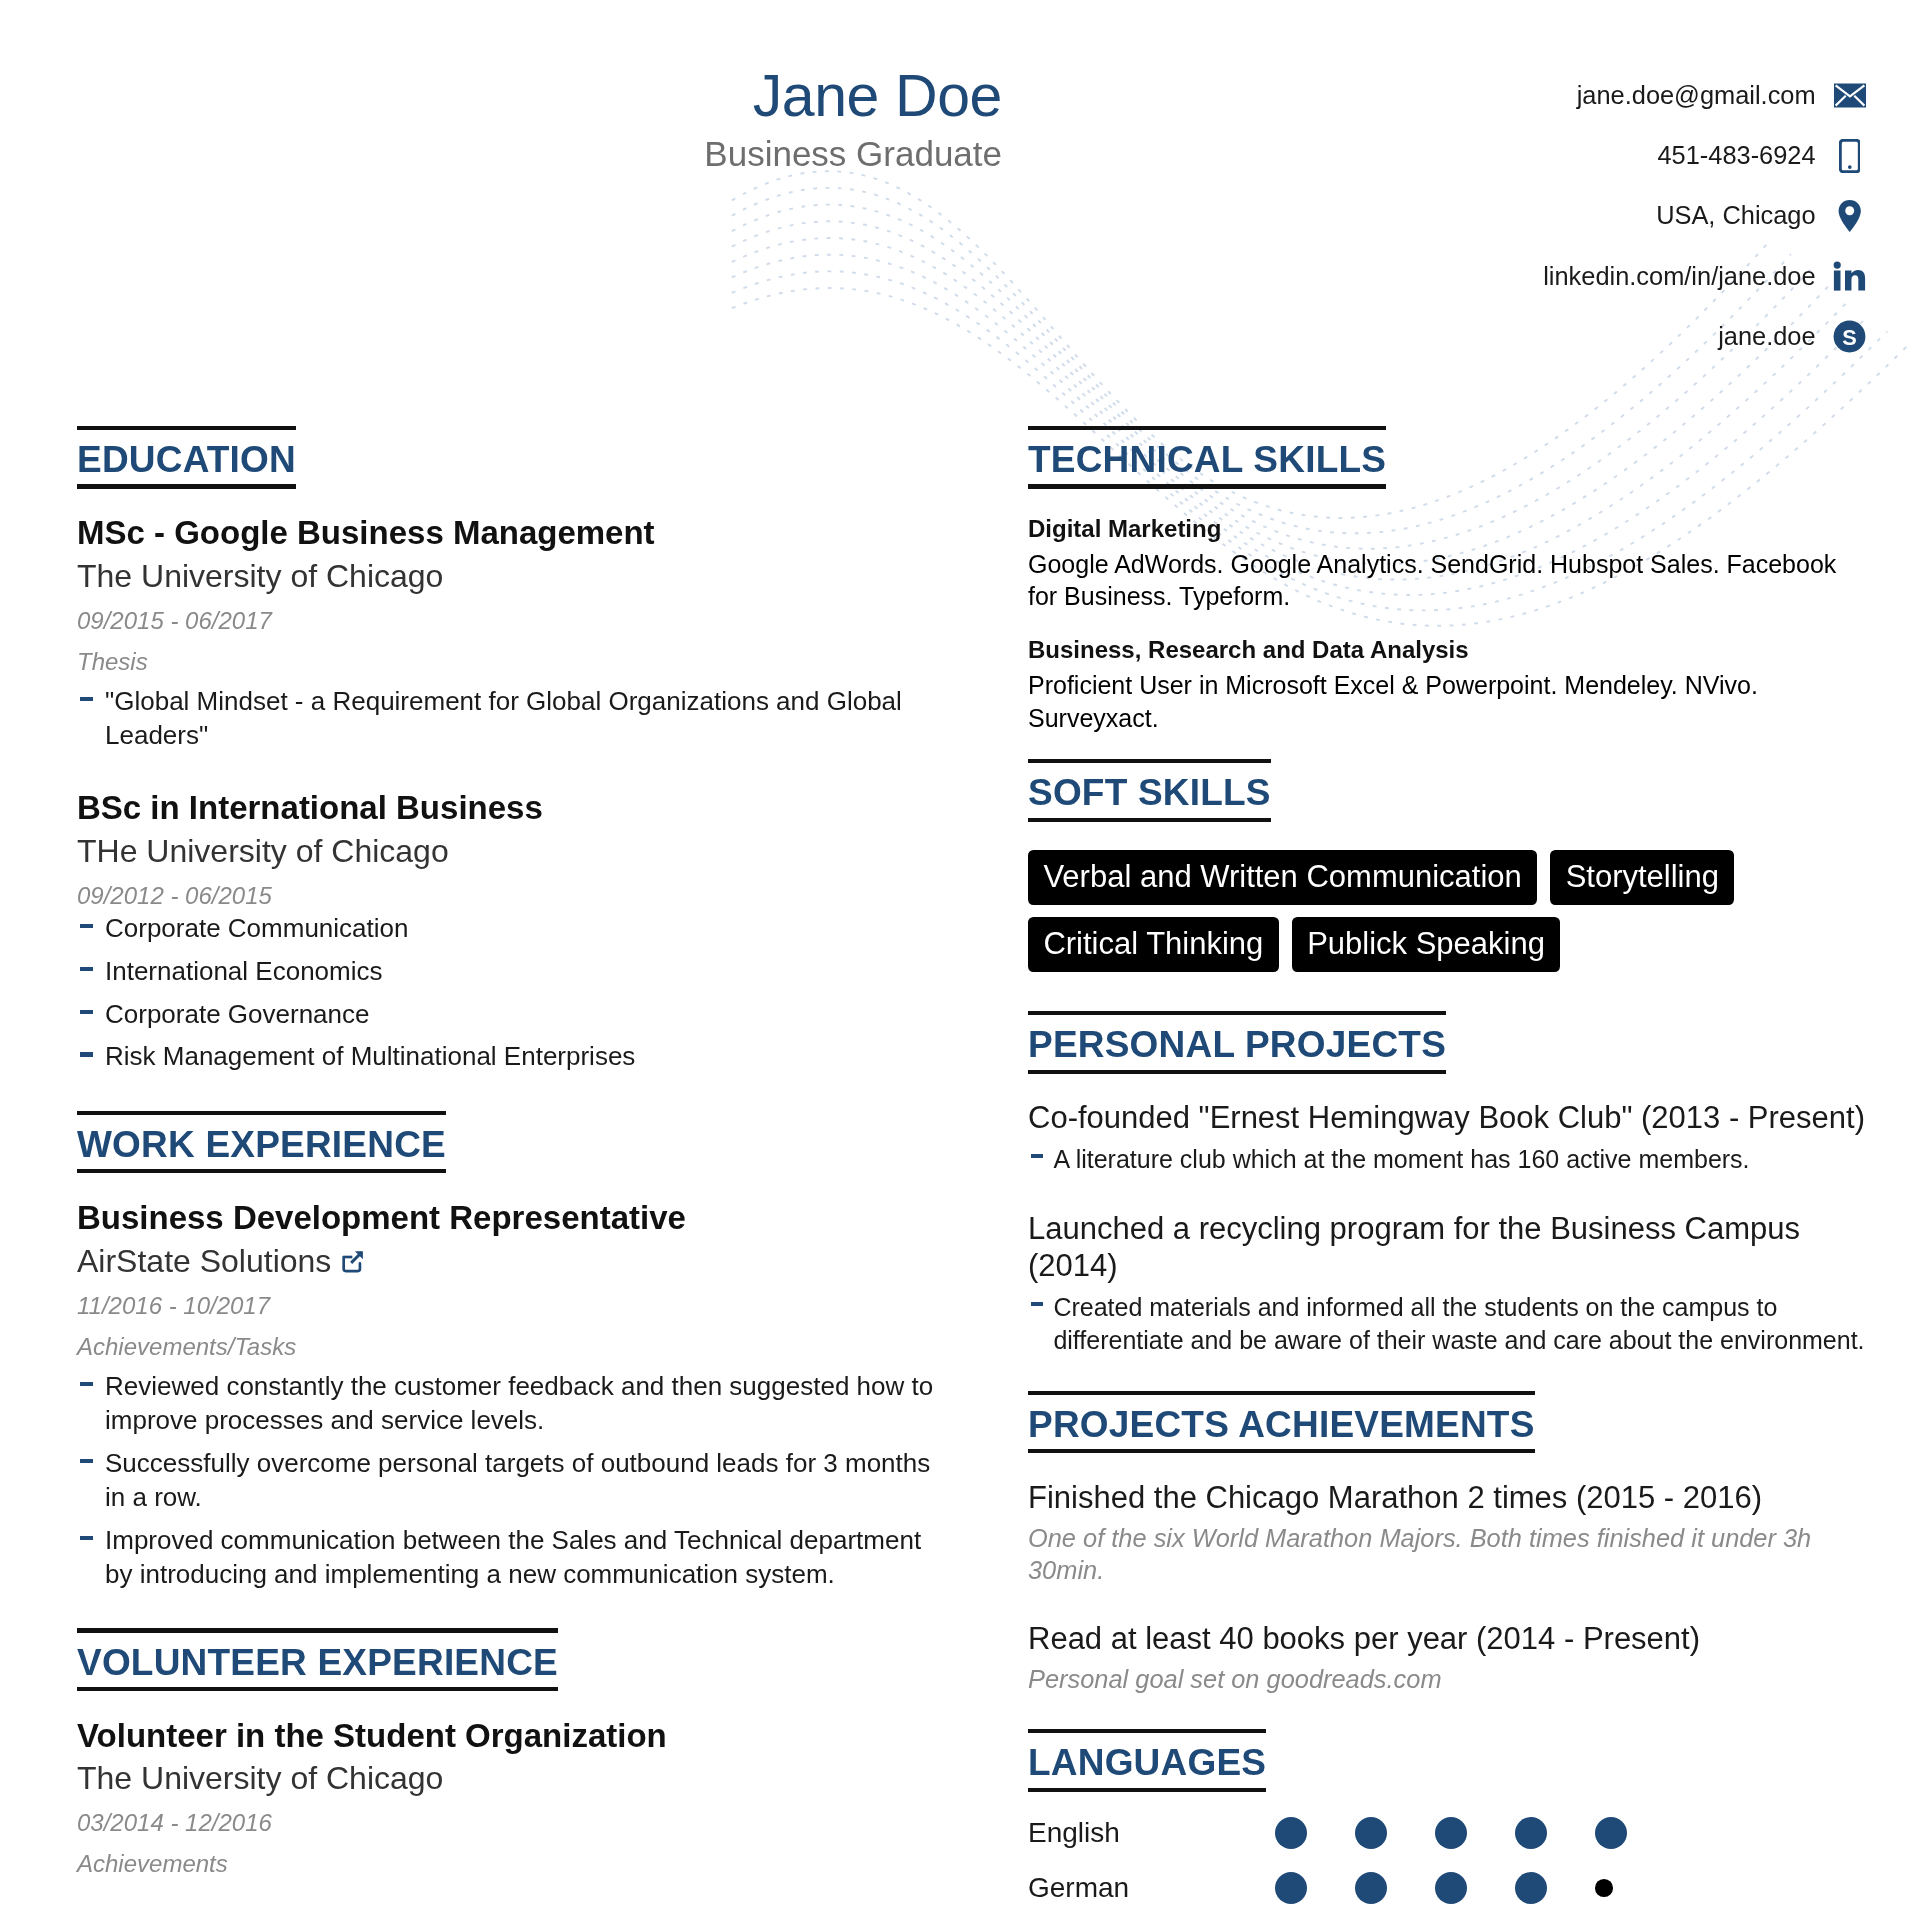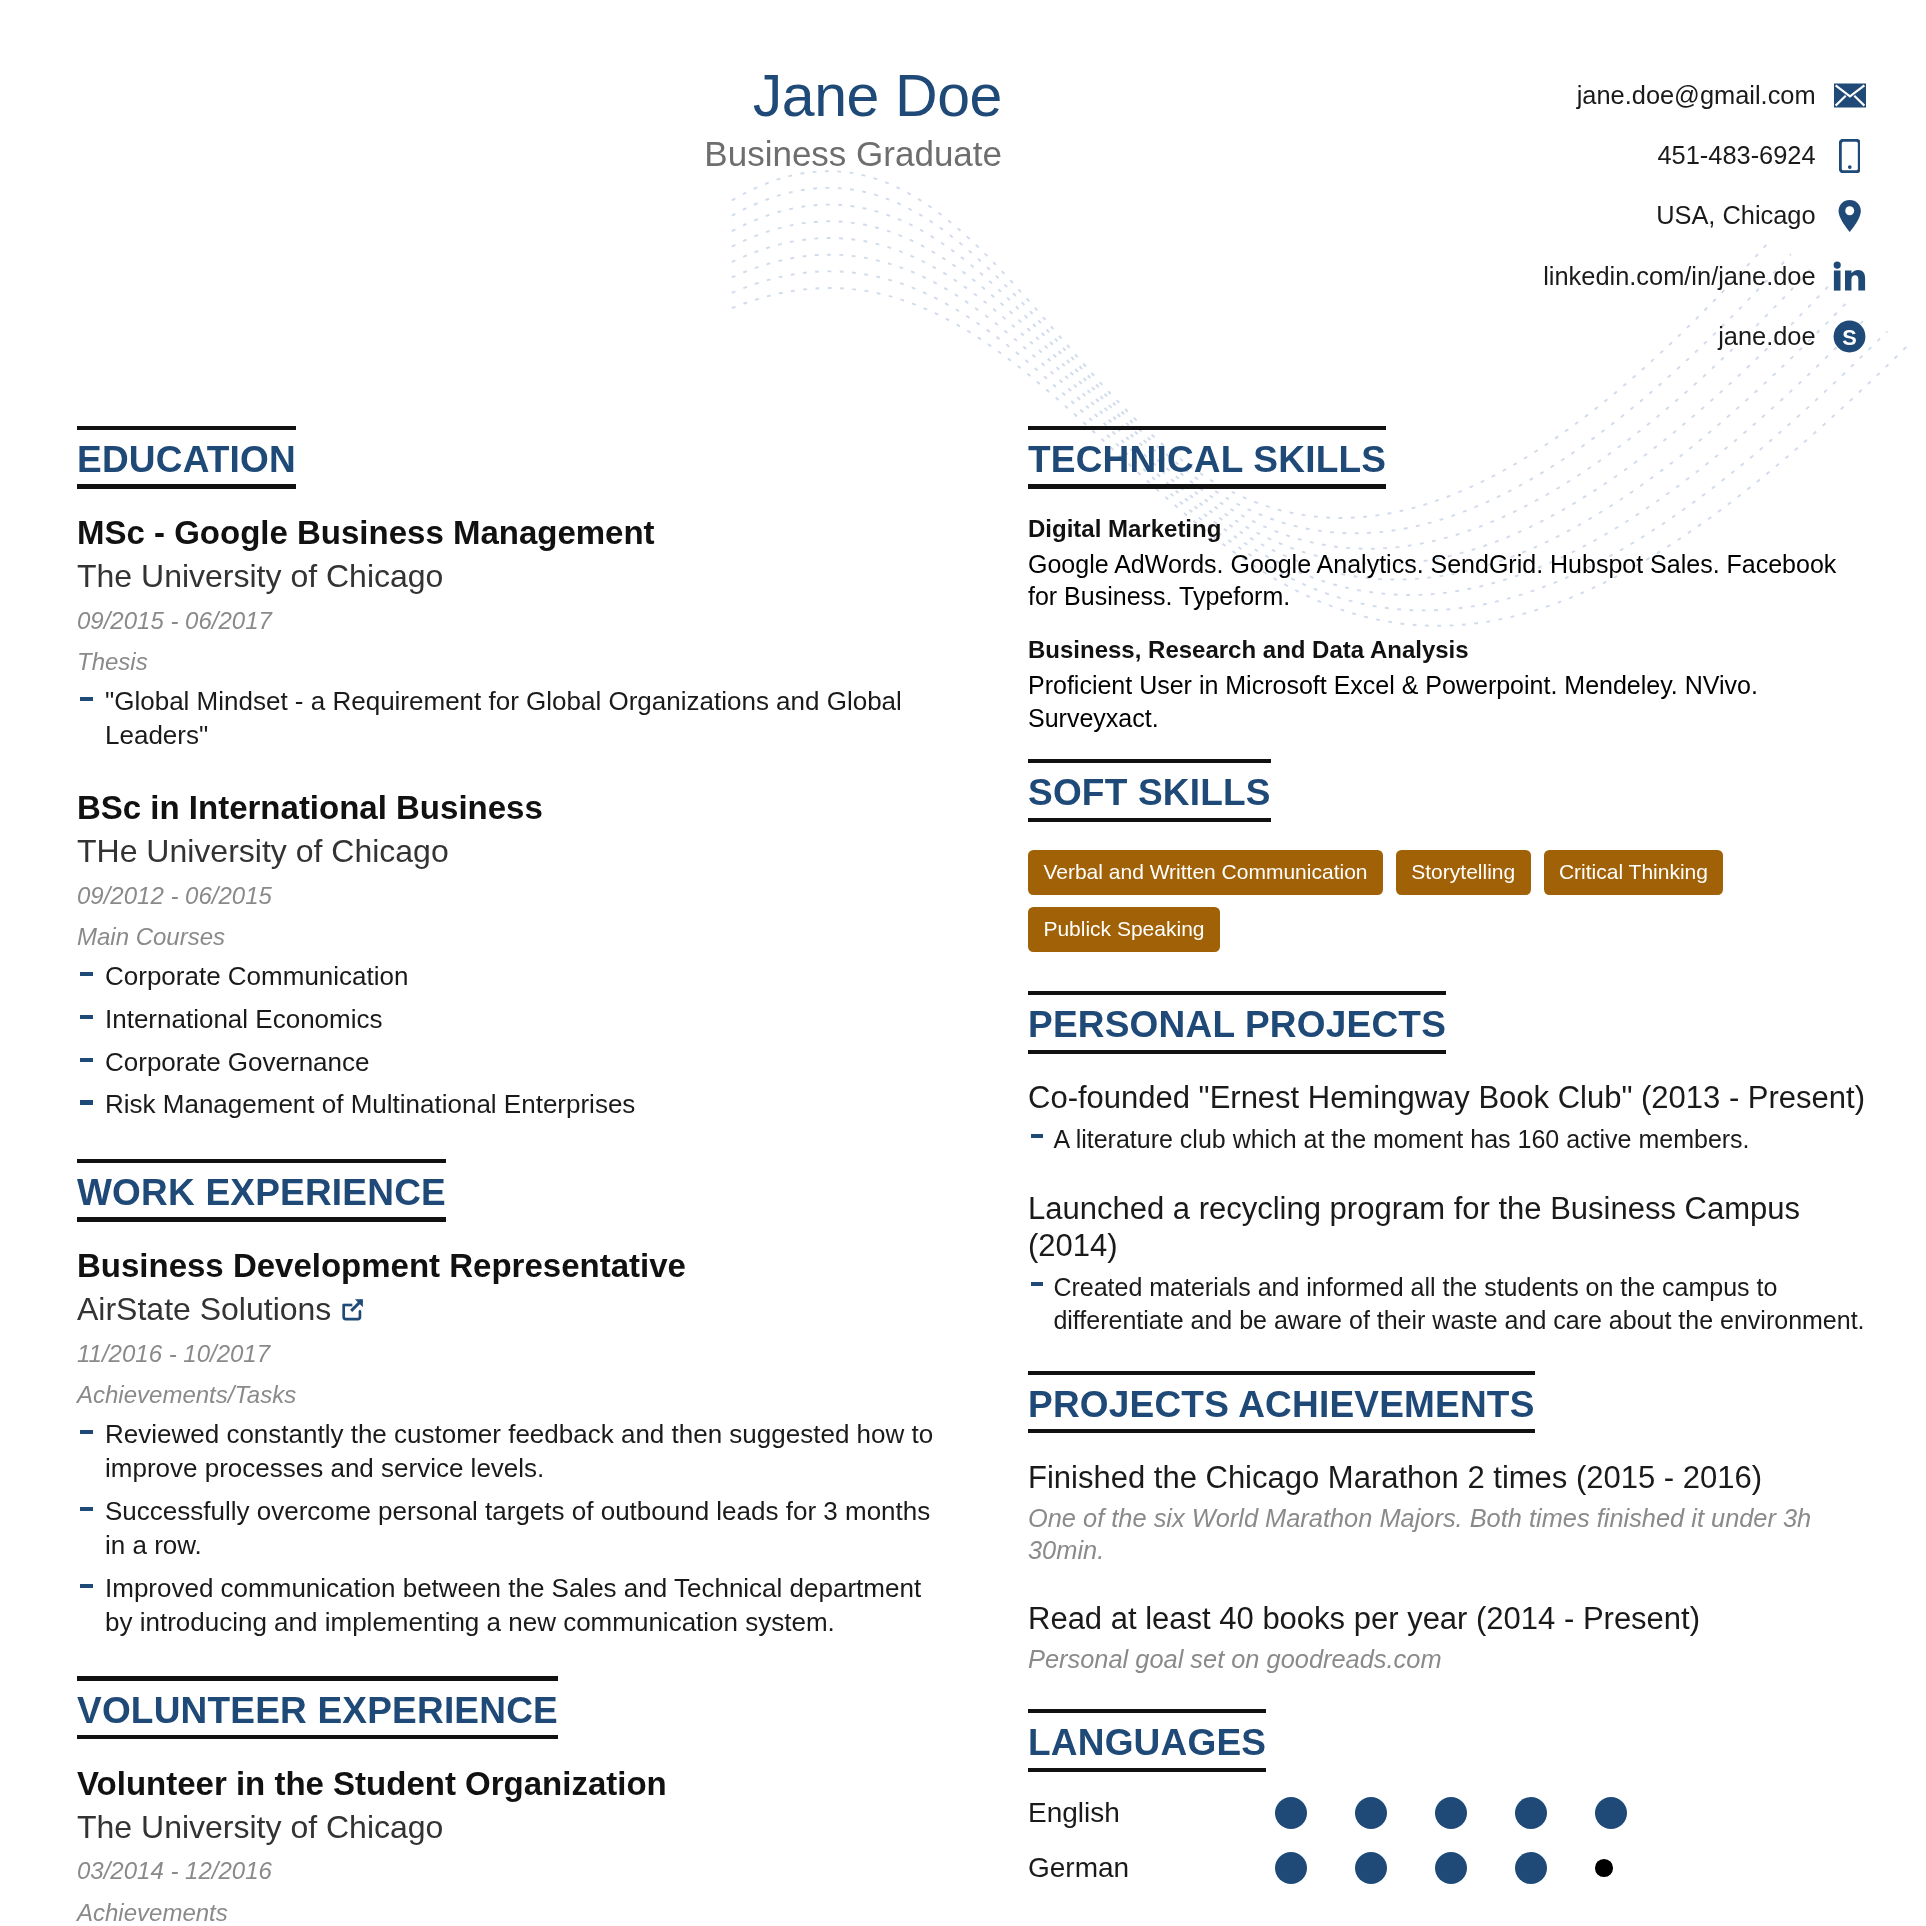--- a/index.html
+++ b/index.html
@@ -71,21 +71,21 @@
   }
 
   
   .ts-group { margin-bottom:22.3px; }
   .ts-name { font-size:24px; font-weight:700; color:#111; line-height:1.25; margin-bottom:3.9px; }
   .ts-body { font-size:25px; line-height:1.30; color:#000000; }
 
   
   .tags { display:flex; flex-wrap:wrap; gap:11.6px 13px; margin-top:2.3px; }
   .tag {
-    background:#a16207; color:#fff; font-size:21px; line-height:1;
+    background:#000000; color:#fff; font-size:31px; line-height:1;
     padding:11.6px 15.4px 13px 15.4px; border-radius:5.4px; white-space:nowrap;
   }
 
   
   .proj { margin-bottom:34px; }
   .proj-title { font-size:31px; line-height:1.22; color:#1a1a1a; margin-bottom:5.4px; }
   .proj-note { font-size:25.4px; font-style:italic; color:#8a8a8a; line-height:1.26; }
   ul.bul.tight li { font-size:25px; margin-bottom:3.1px; padding-left:25.4px; }
   ul.bul.tight li::before { top:11.6px; width:11.6px; height:3.9px; }
 
@@ -214,21 +214,20 @@
               <li>"Global Mindset - a Requirement for Global Organizations and Global Leaders"</li>
             </ul>
           </div>
 
           <div class="entry">
             <div class="entry-title">BSc in International Business</div>
             <div class="entry-sub">
                 <span>THe University of Chicago</span>
               </div>
             <div class="entry-date">09/2012 - 06/2015</div>
-            <div class="entry-label">Main Courses</div>
             <ul class="bul">
               <li>Corporate Communication</li>
               <li>International Economics</li>
               <li>Corporate Governance</li>
               <li>Risk Management of Multinational Enterprises</li>
             </ul>
           </div>
         </div>
 
         <div class="sec" style="margin-top:27px;">

